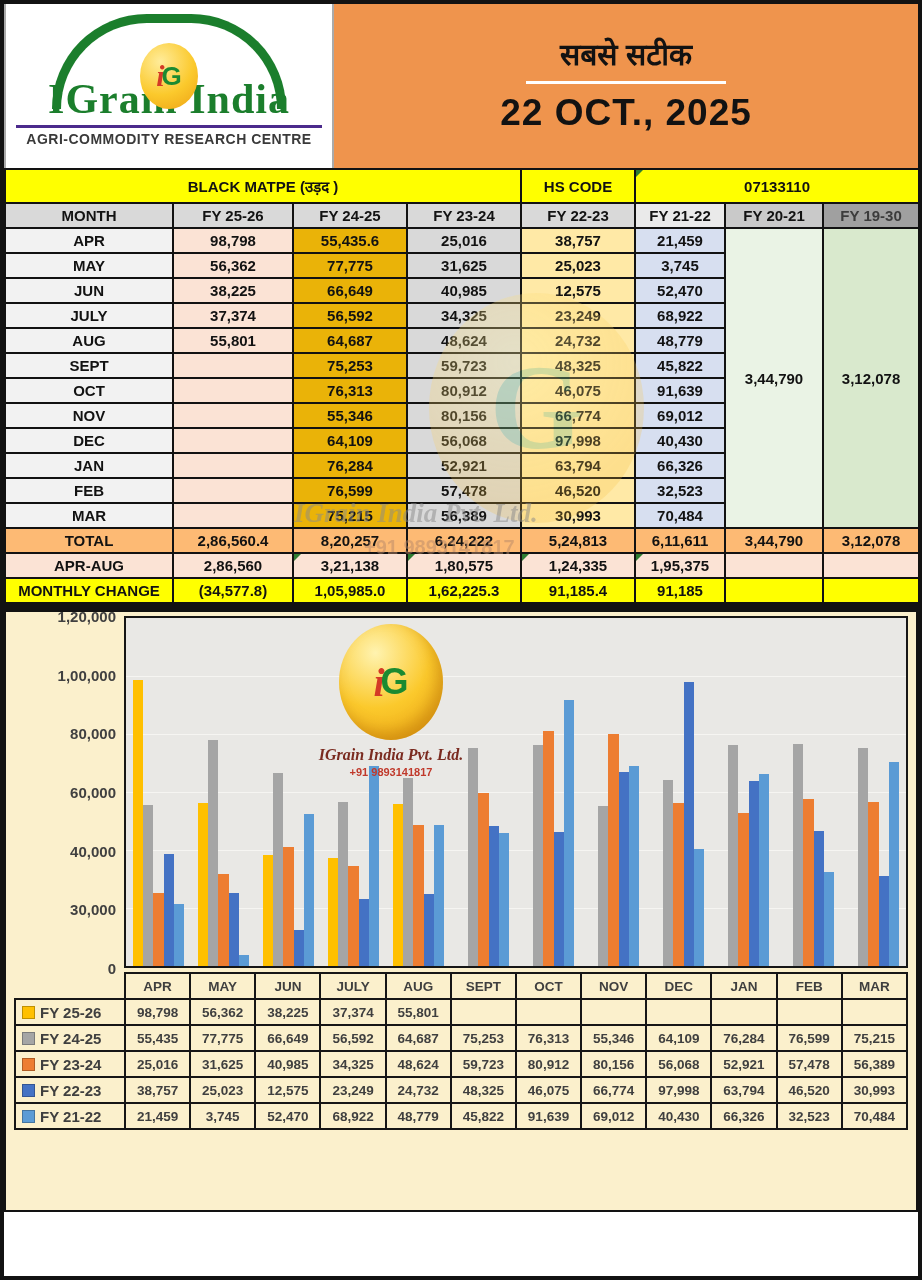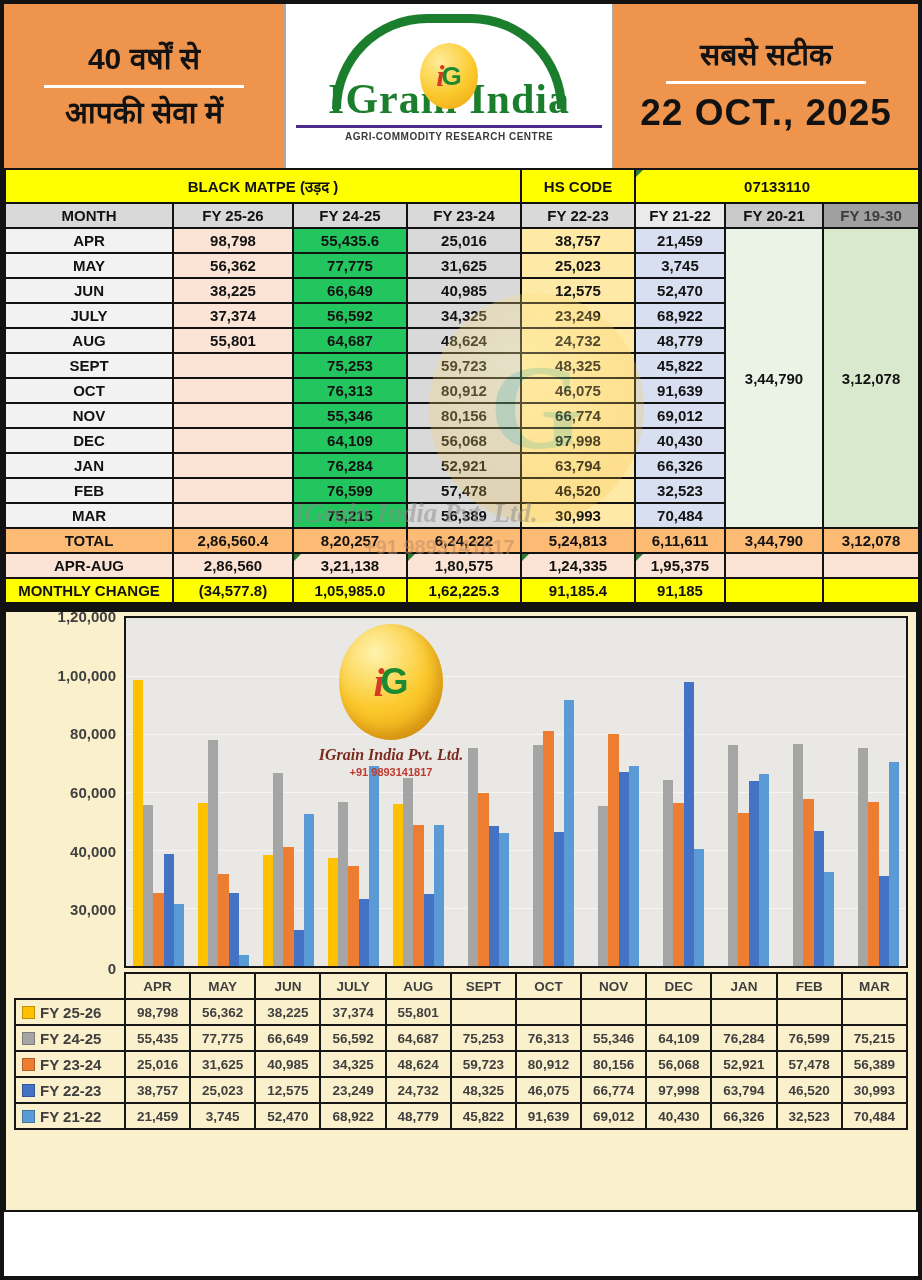--- a/index.html
+++ b/index.html
@@ -18,37 +18,37 @@
   .arch{width:216px;height:86px;border:9px solid #1b7e2c;border-bottom:none;
         border-radius:120px 120px 0 0;margin-top:10px;position:relative;}
   .ball{position:absolute;left:50%;top:20px;transform:translateX(-50%);width:58px;height:66px;
         border-radius:50%;background:radial-gradient(circle at 35% 28%,#ffec9a,#fbc92c 55%,#eda113);
         display:flex;align-items:center;justify-content:center;font-weight:bold;}
   .ball .bi{color:#d43a26;font-family:"Liberation Serif",serif;font-style:italic;font-size:30px;margin-right:-3px;}
   .ball .bg{color:#1b8a31;font-size:26px;}
   .brand{font-family:"Liberation Serif","DejaVu Serif",serif;font-weight:bold;color:#1b7e2c;
          font-size:42px;margin-top:-34px;letter-spacing:1px;white-space:nowrap;}
   .brand-rule{width:94%;height:3px;background:#4b2a8c;margin:2px 0 3px 0;}
-  .brand-sub{font-size:10px;color:#3a3a3a;letter-spacing:.5px;font-weight:bold;}
+  .brand-sub{font-size:14px;color:#3a3a3a;letter-spacing:.5px;font-weight:bold;}
   
   .band{height:26px;background:#f2a31e;border-top:2px solid #121212;border-bottom:2px solid #121212;
         display:flex;align-items:center;justify-content:center;font-weight:bold;font-size:16px;color:#121212;}
   
   .table-wrap{position:relative;}
   table.main{border-collapse:collapse;width:914px;table-layout:fixed;}
   table.main td{border:2px solid #121212;text-align:center;font-weight:bold;font-size:15px;
                 height:23px;padding:0 2px;color:#121212;position:relative;}
   .sub{background:#ffff00;font-size:17px;height:32px !important;}
   .hdr{background:#d9d9d9;font-size:15px;}
   .hdr.h5{background:#eaeaea;}
   .hdr.h6{background:#c9c9c9;}
   .hdr.h7{background:#a0a0a0;color:#3c3c3c;}
   .c0{background:#f2f2f2;}
   .c1{background:#fbe3d5;}
-  .c2{background:#22c55e;}
+  .c2{background:#eab308;}
   .c3{background:#d9d9d9;}
   .c4{background:#ffe9a6;}
   .c5{background:#d7dff0;}
   .c6m{background:#eaf3e5;font-size:16px;}
   .c7m{background:#d9e9cd;font-size:16px;}
   .trow td{background:#fdba74;}
   .arow td{background:#fbe3d5;}
   .mrow td{background:#ffff00;}
   .neg{color:#ff0000;}
   .pos{color:#92d050;}
@@ -93,25 +93,20 @@
   td.lg-label{text-align:left !important;padding-left:6px !important;font-size:15px !important;white-space:nowrap;}
   .swatch{display:inline-block;width:11px;height:11px;margin-right:5px;vertical-align:-1px;border:1px solid rgba(0,0,0,.25);}
   td.mon{font-size:14px;color:#4a4a4a;}
 </style>
 </head>
 <body>
 
 <div class="page">
 
   <div class="header">
-    <div class="h-side h-left">
-      <div class="hindi">40 वर्षों से</div>
-      <div class="h-rule"></div>
-      <div class="hindi">आपकी सेवा में</div>
-    </div>
     <div class="h-center">
       <div class="arch">
         <div class="ball">
           <span class="bi">i</span>
           <span class="bg">G</span>
         </div>
       </div>
       <div class="brand">IGrain India</div>
       <div class="brand-rule"></div>
       <div class="brand-sub">AGRI-COMMODITY RESEARCH CENTRE</div>

